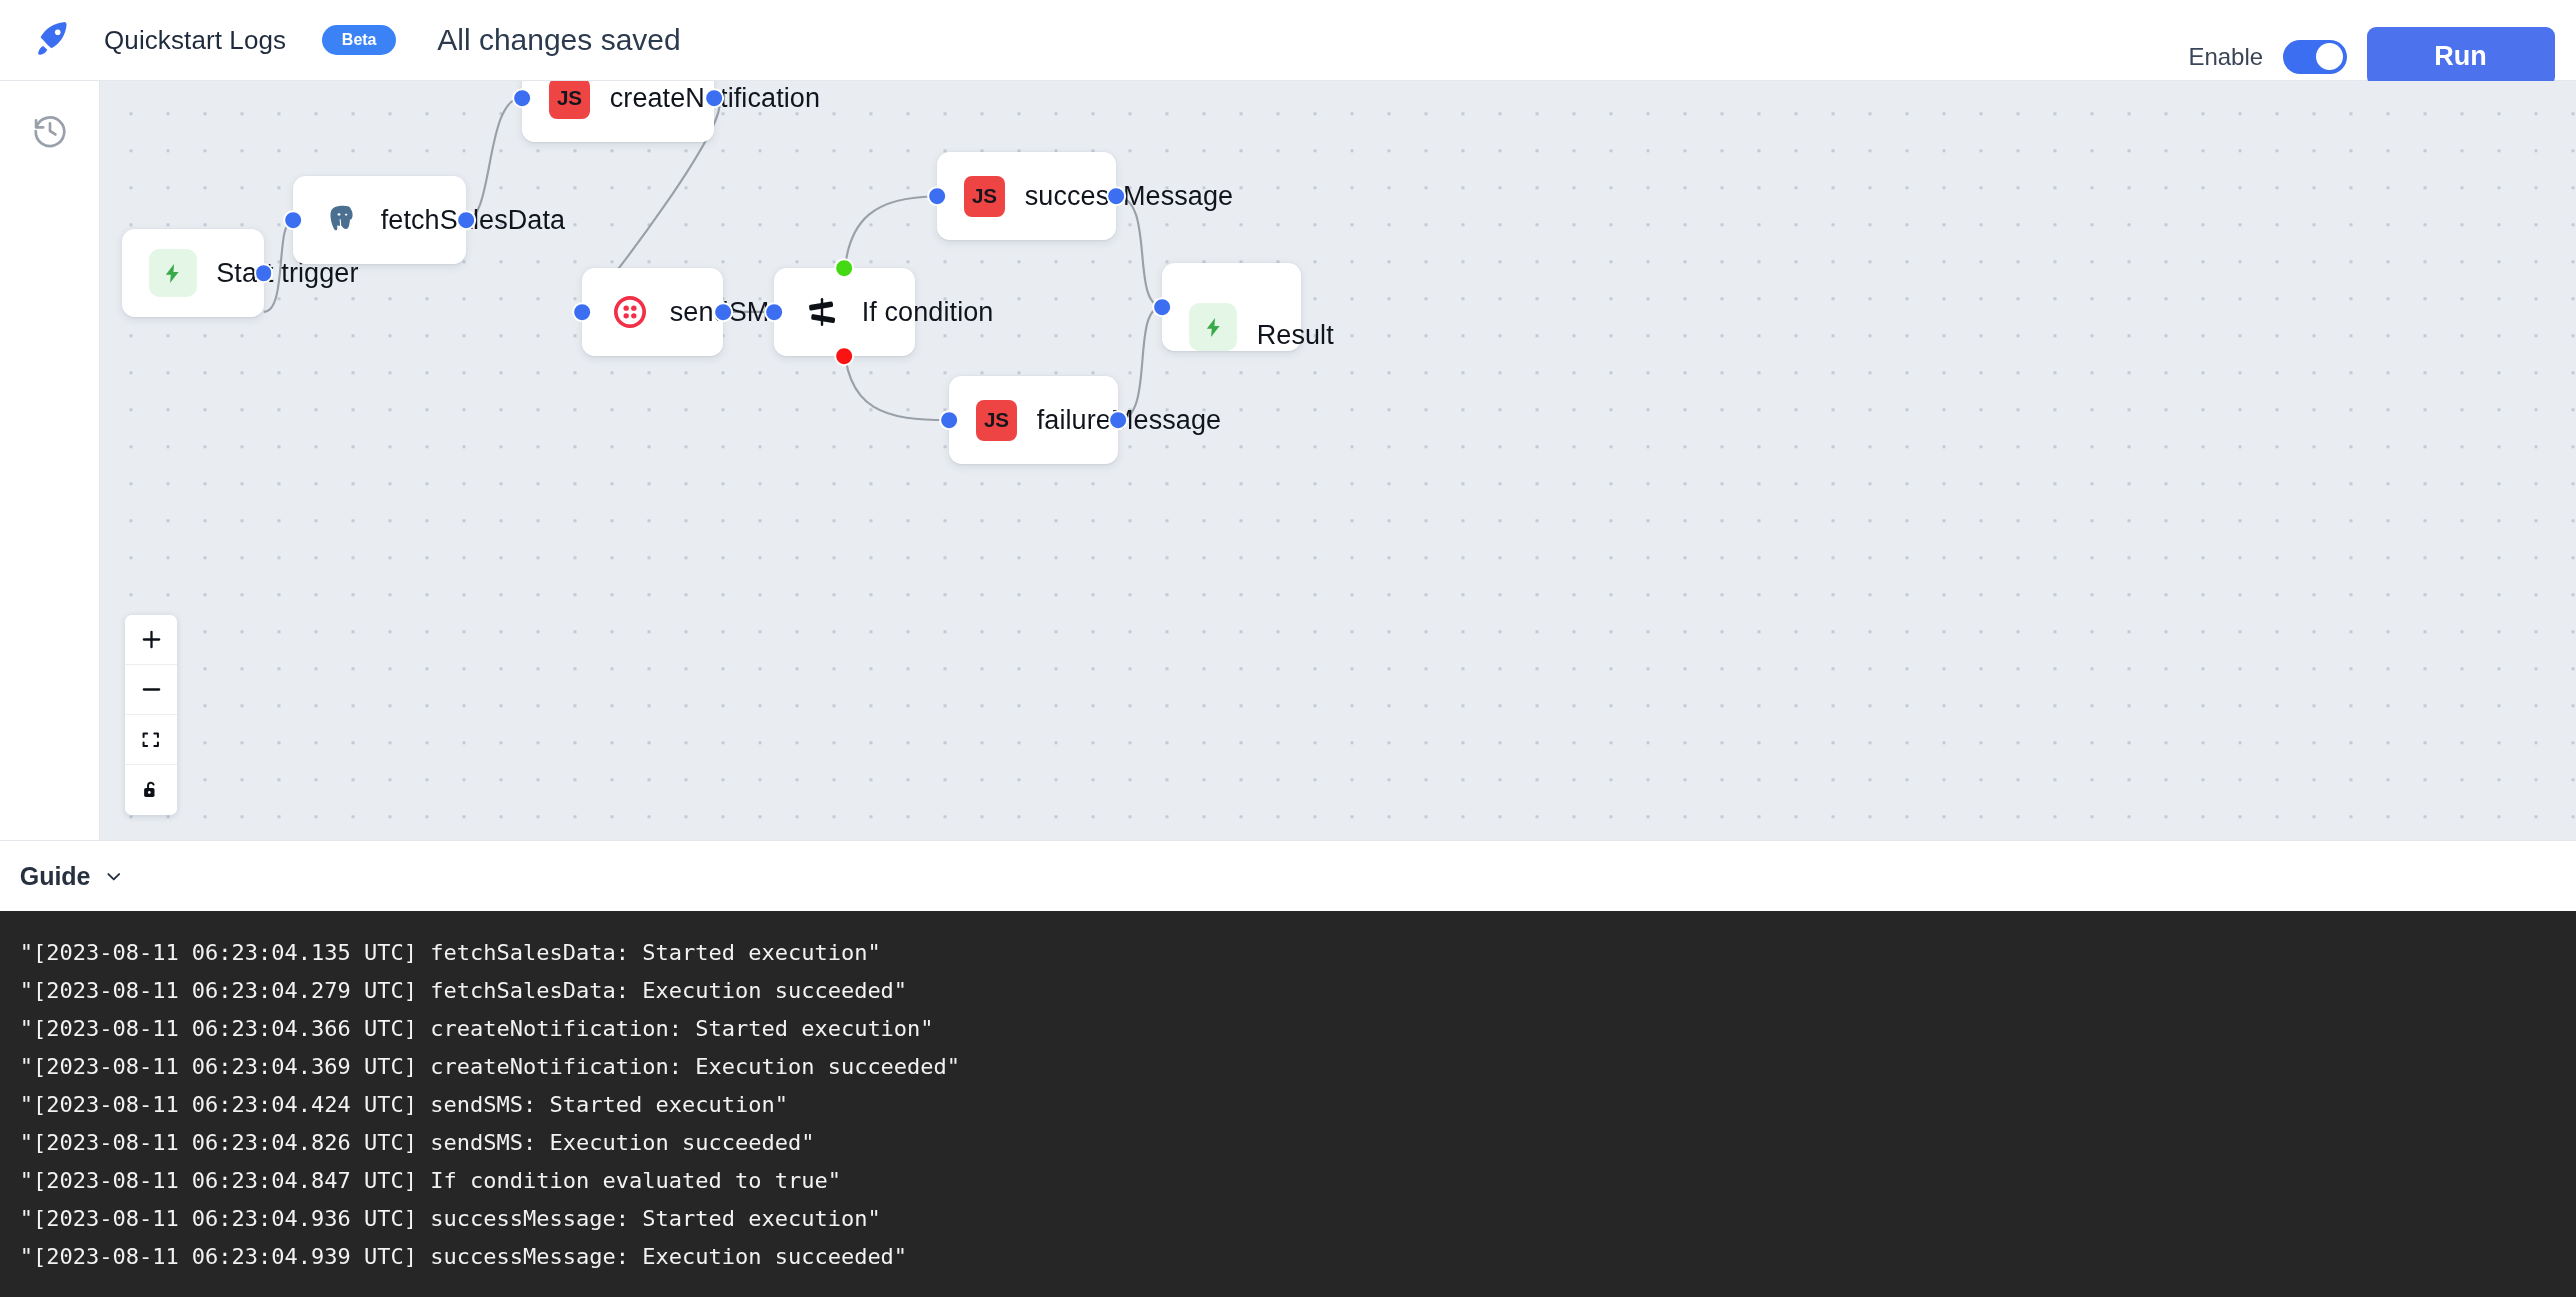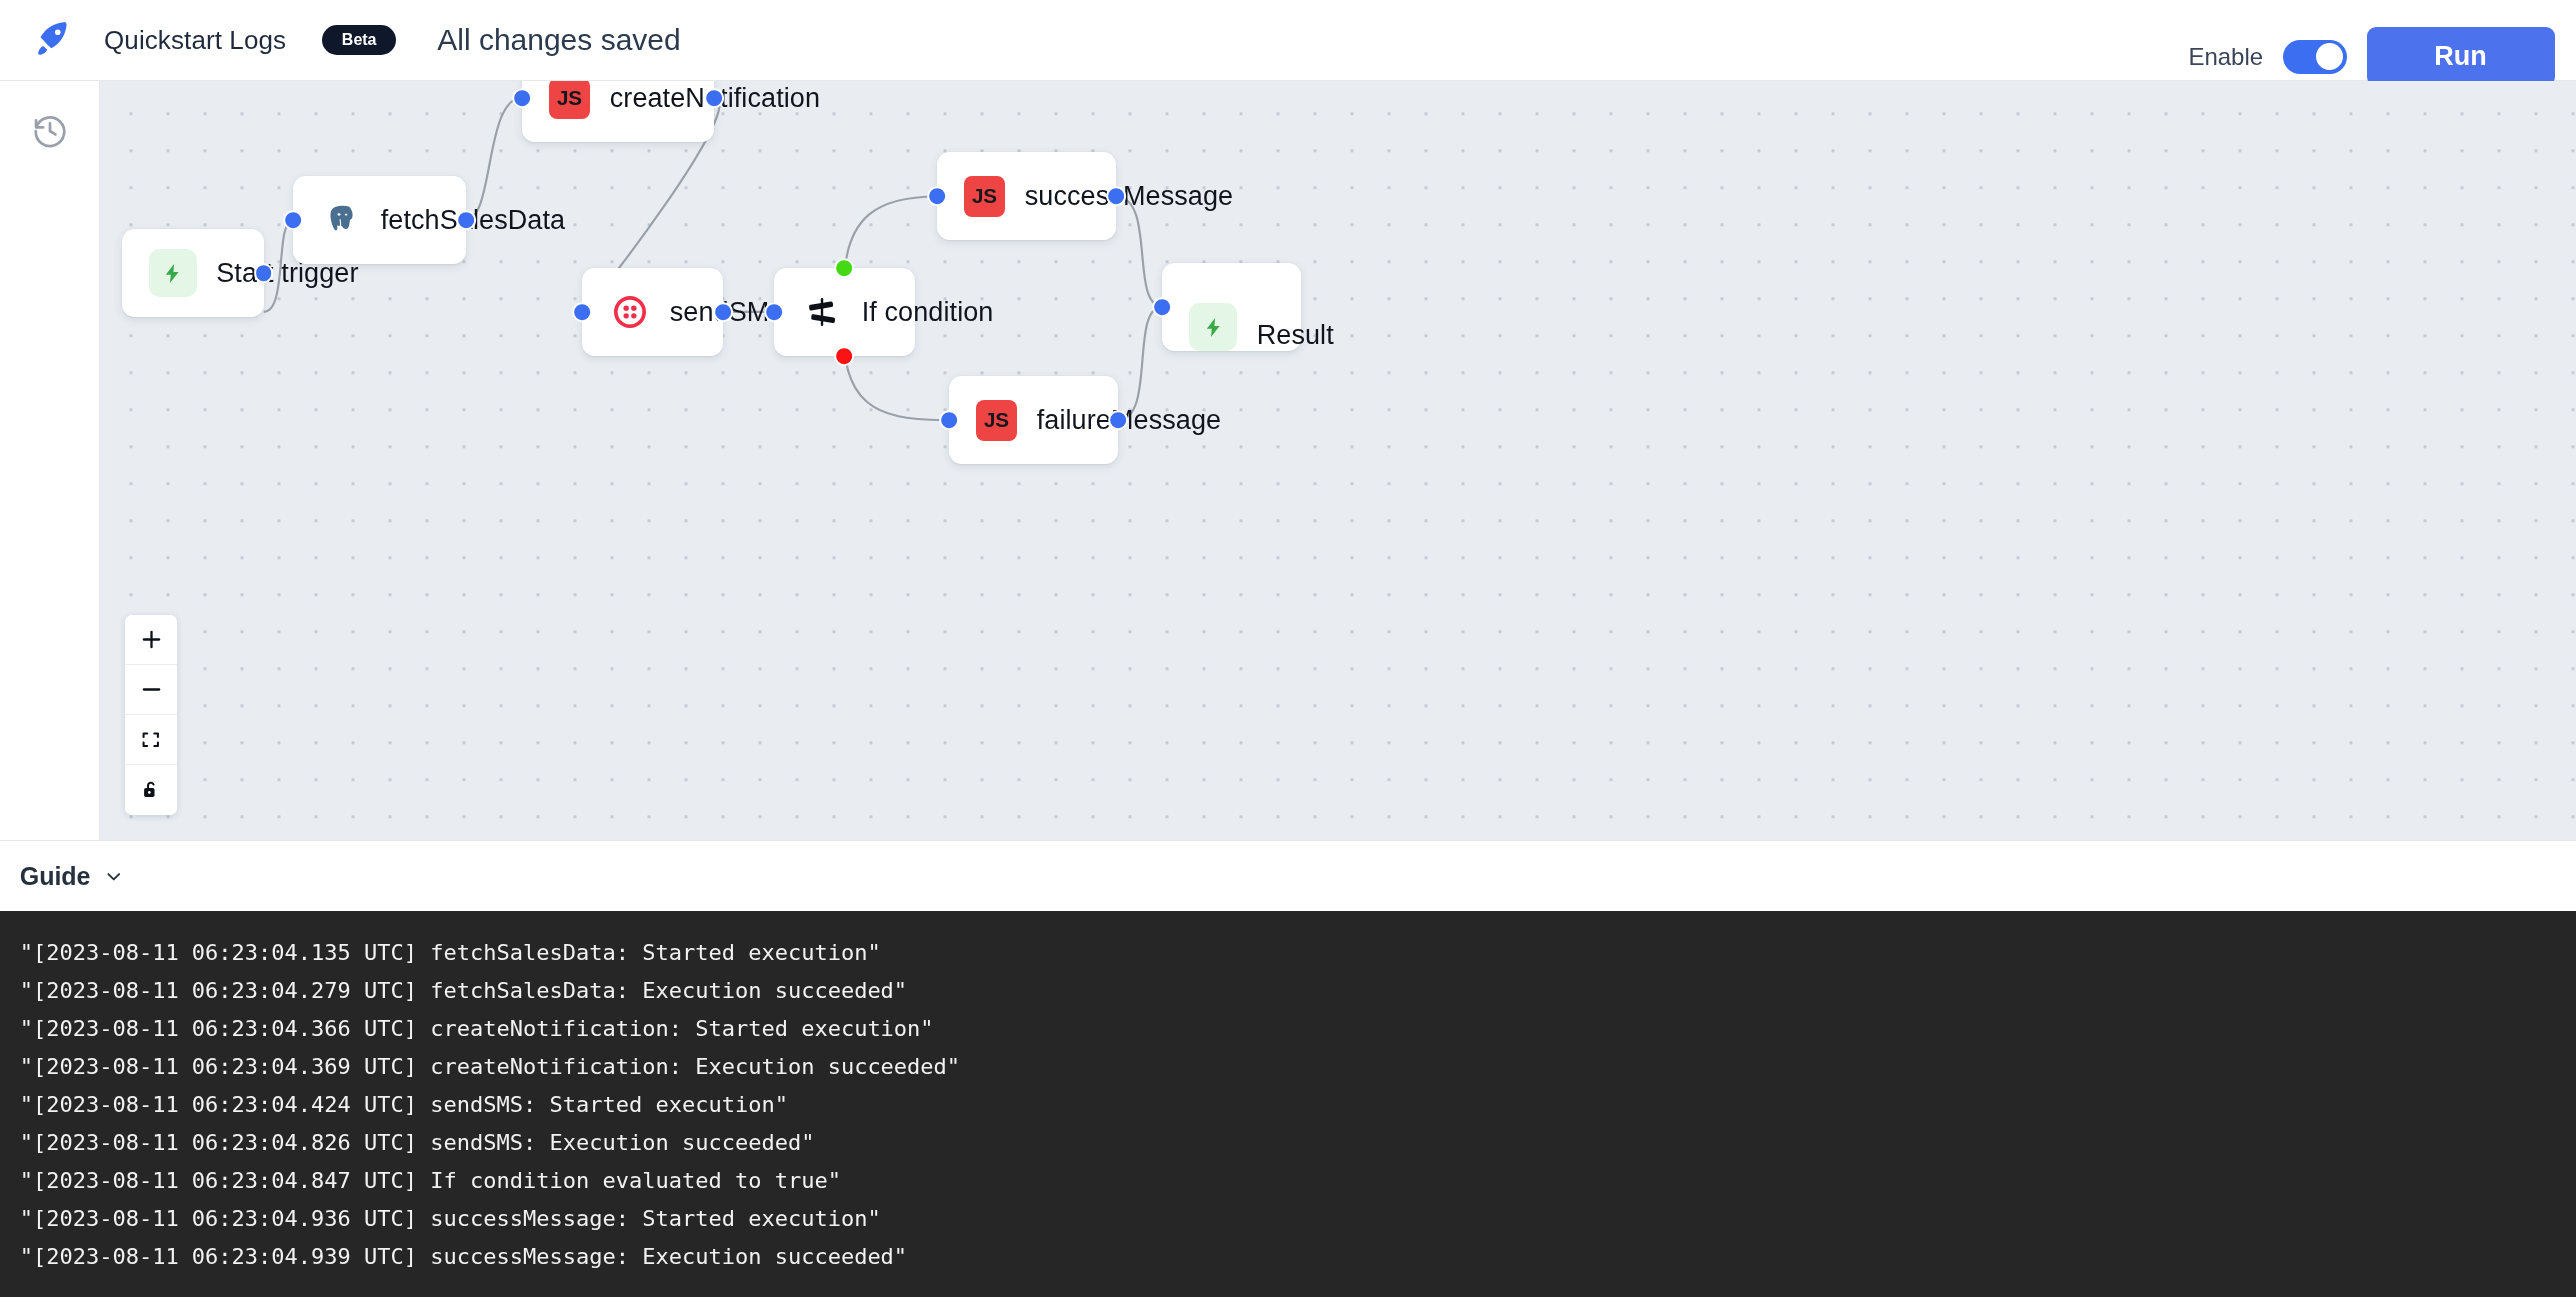--- a/index.html
+++ b/index.html
@@ -22,21 +22,21 @@
   #logo-wrap {
     width: 104px; height: 81px;
     display: flex; align-items: center; justify-content: center;
   }
   .hdr-title {
     font-size: 26px; color: #1f2b3d; font-weight: 400;
     letter-spacing: 0.1px; white-space: nowrap;
   }
   .beta-pill {
     margin-left: 36px;
-    background: #0f172a; color: #fff;
+    background: #3b82f6; color: #fff;
     font-size: 16px; font-weight: 600;
     border-radius: 894px;
     padding: 7.2px 19.7px; line-height: 1;
     display: inline-flex; align-items: center;
   }
   .hdr-saved {
     margin-left: 41px;
     font-size: 30px; color: #2c3a4e; font-weight: 400; white-space: nowrap;
   }
   #hdr-right {

